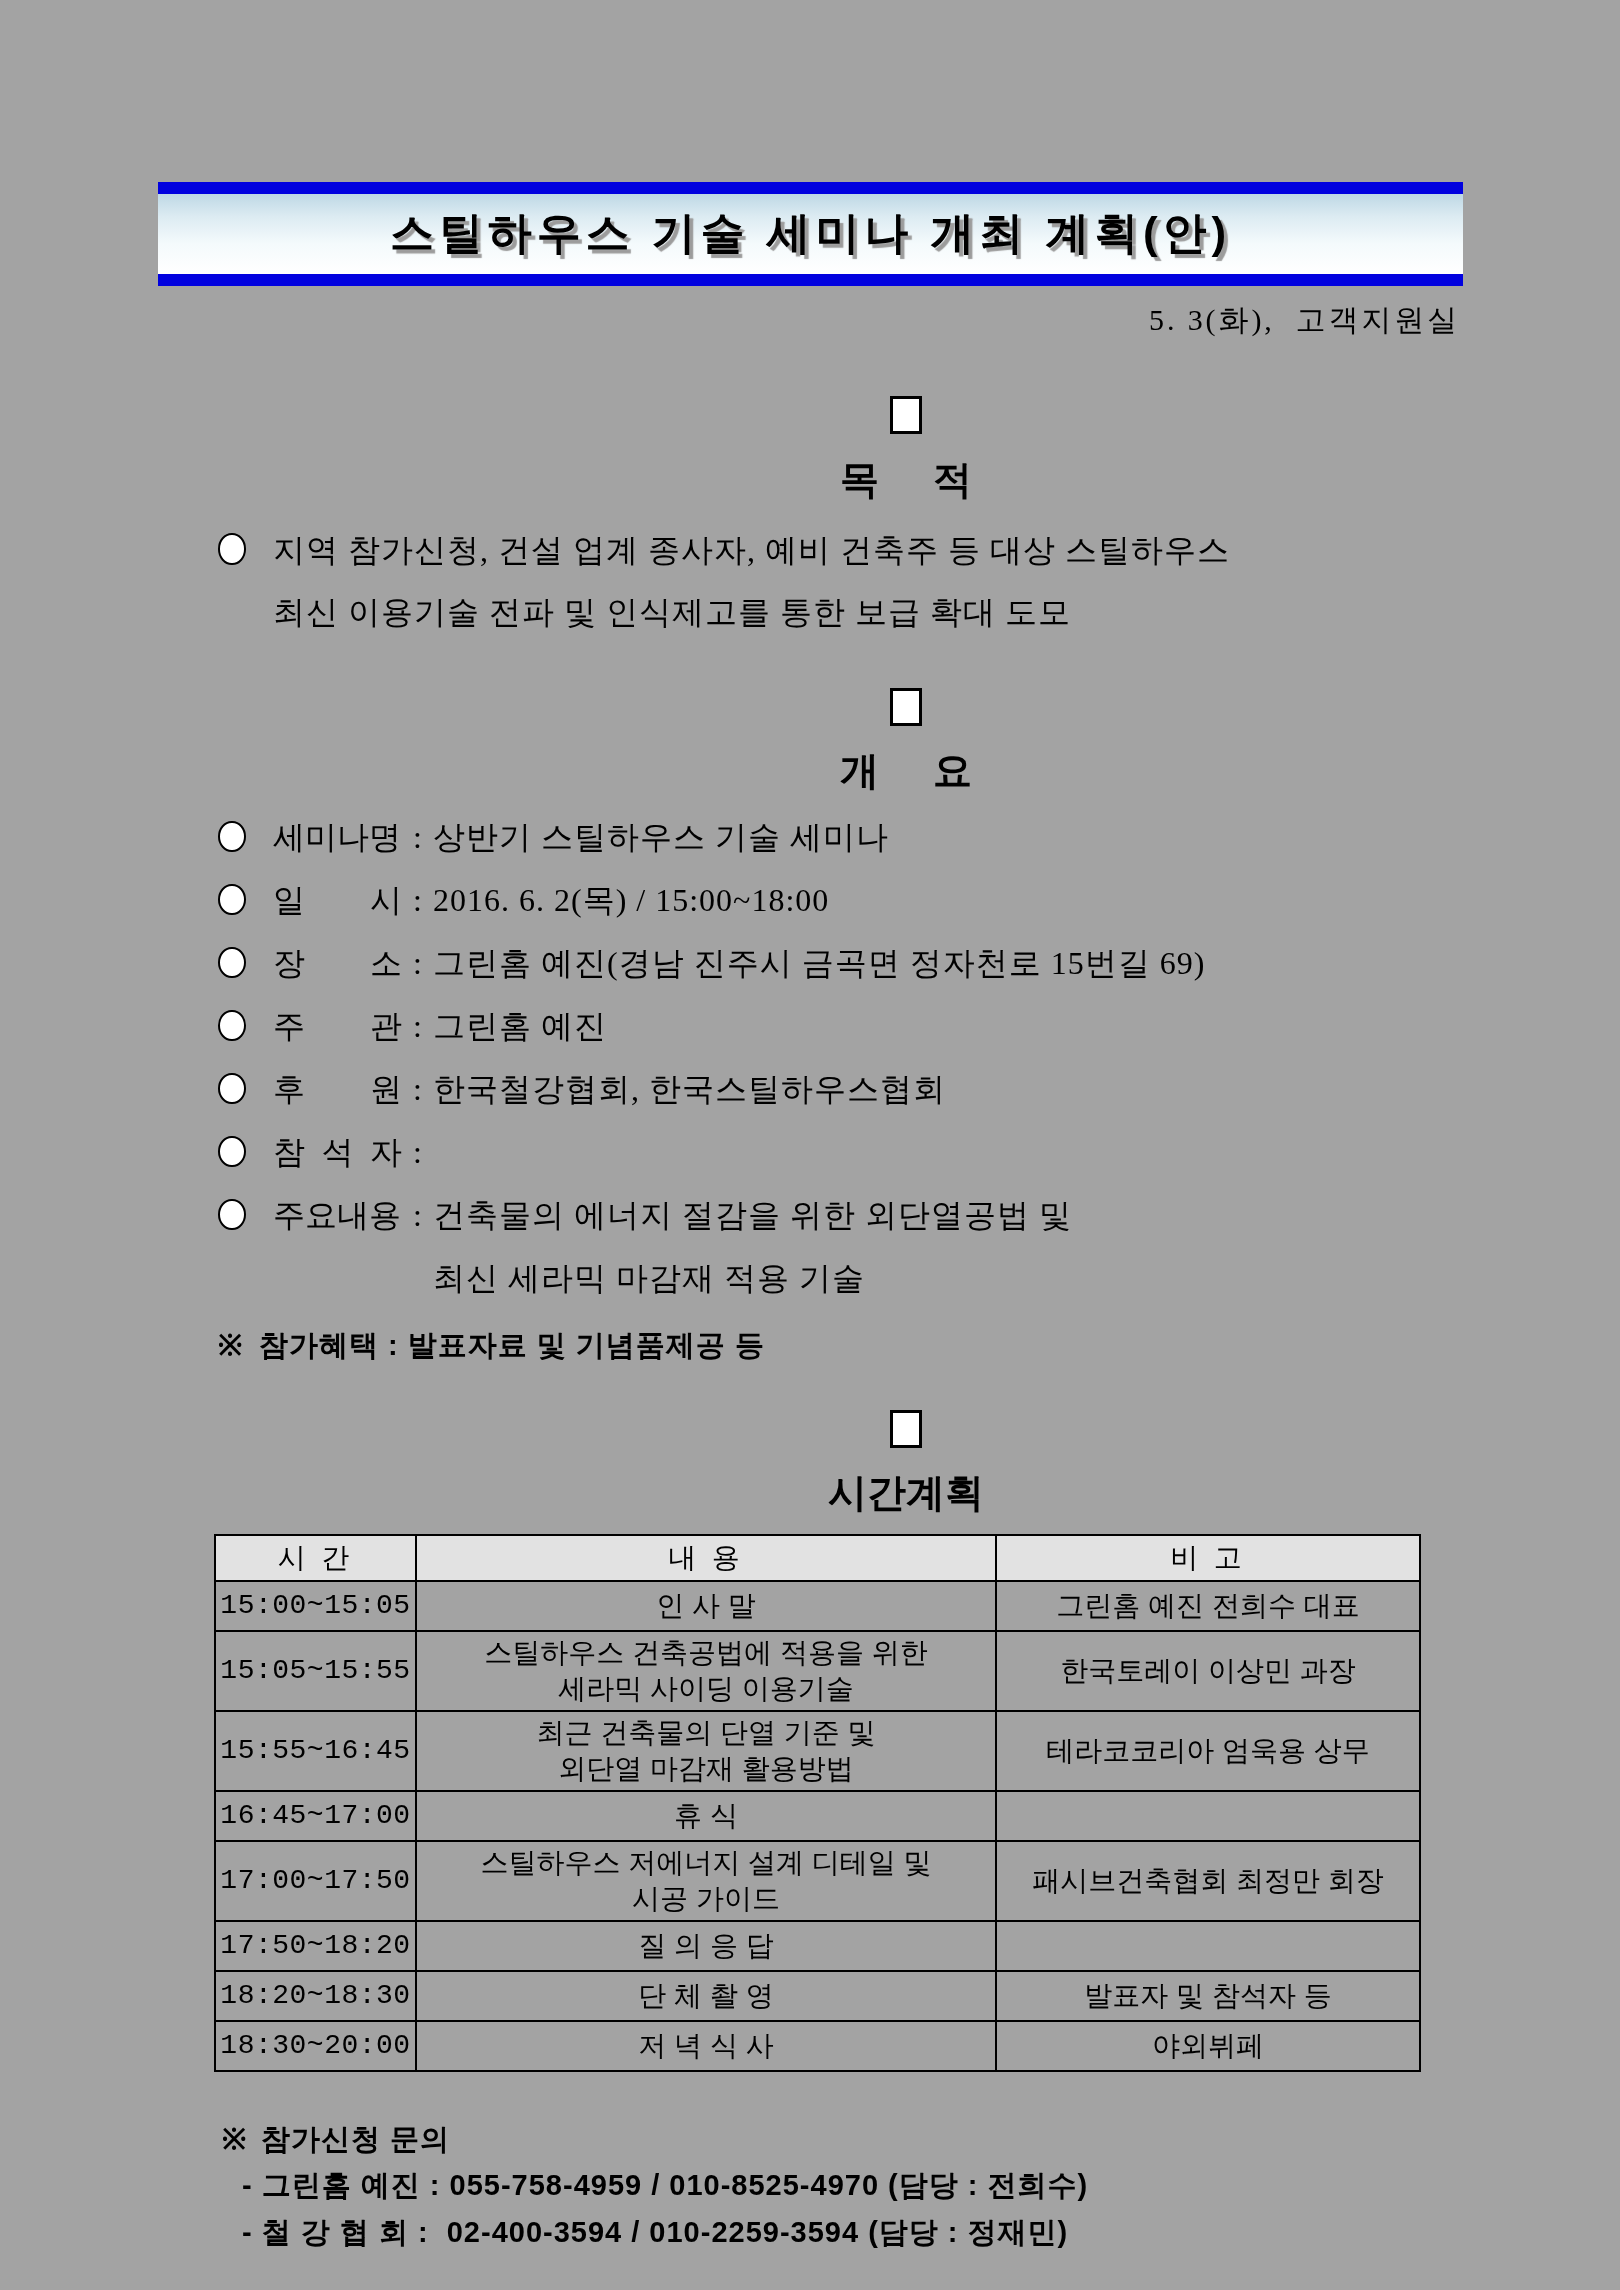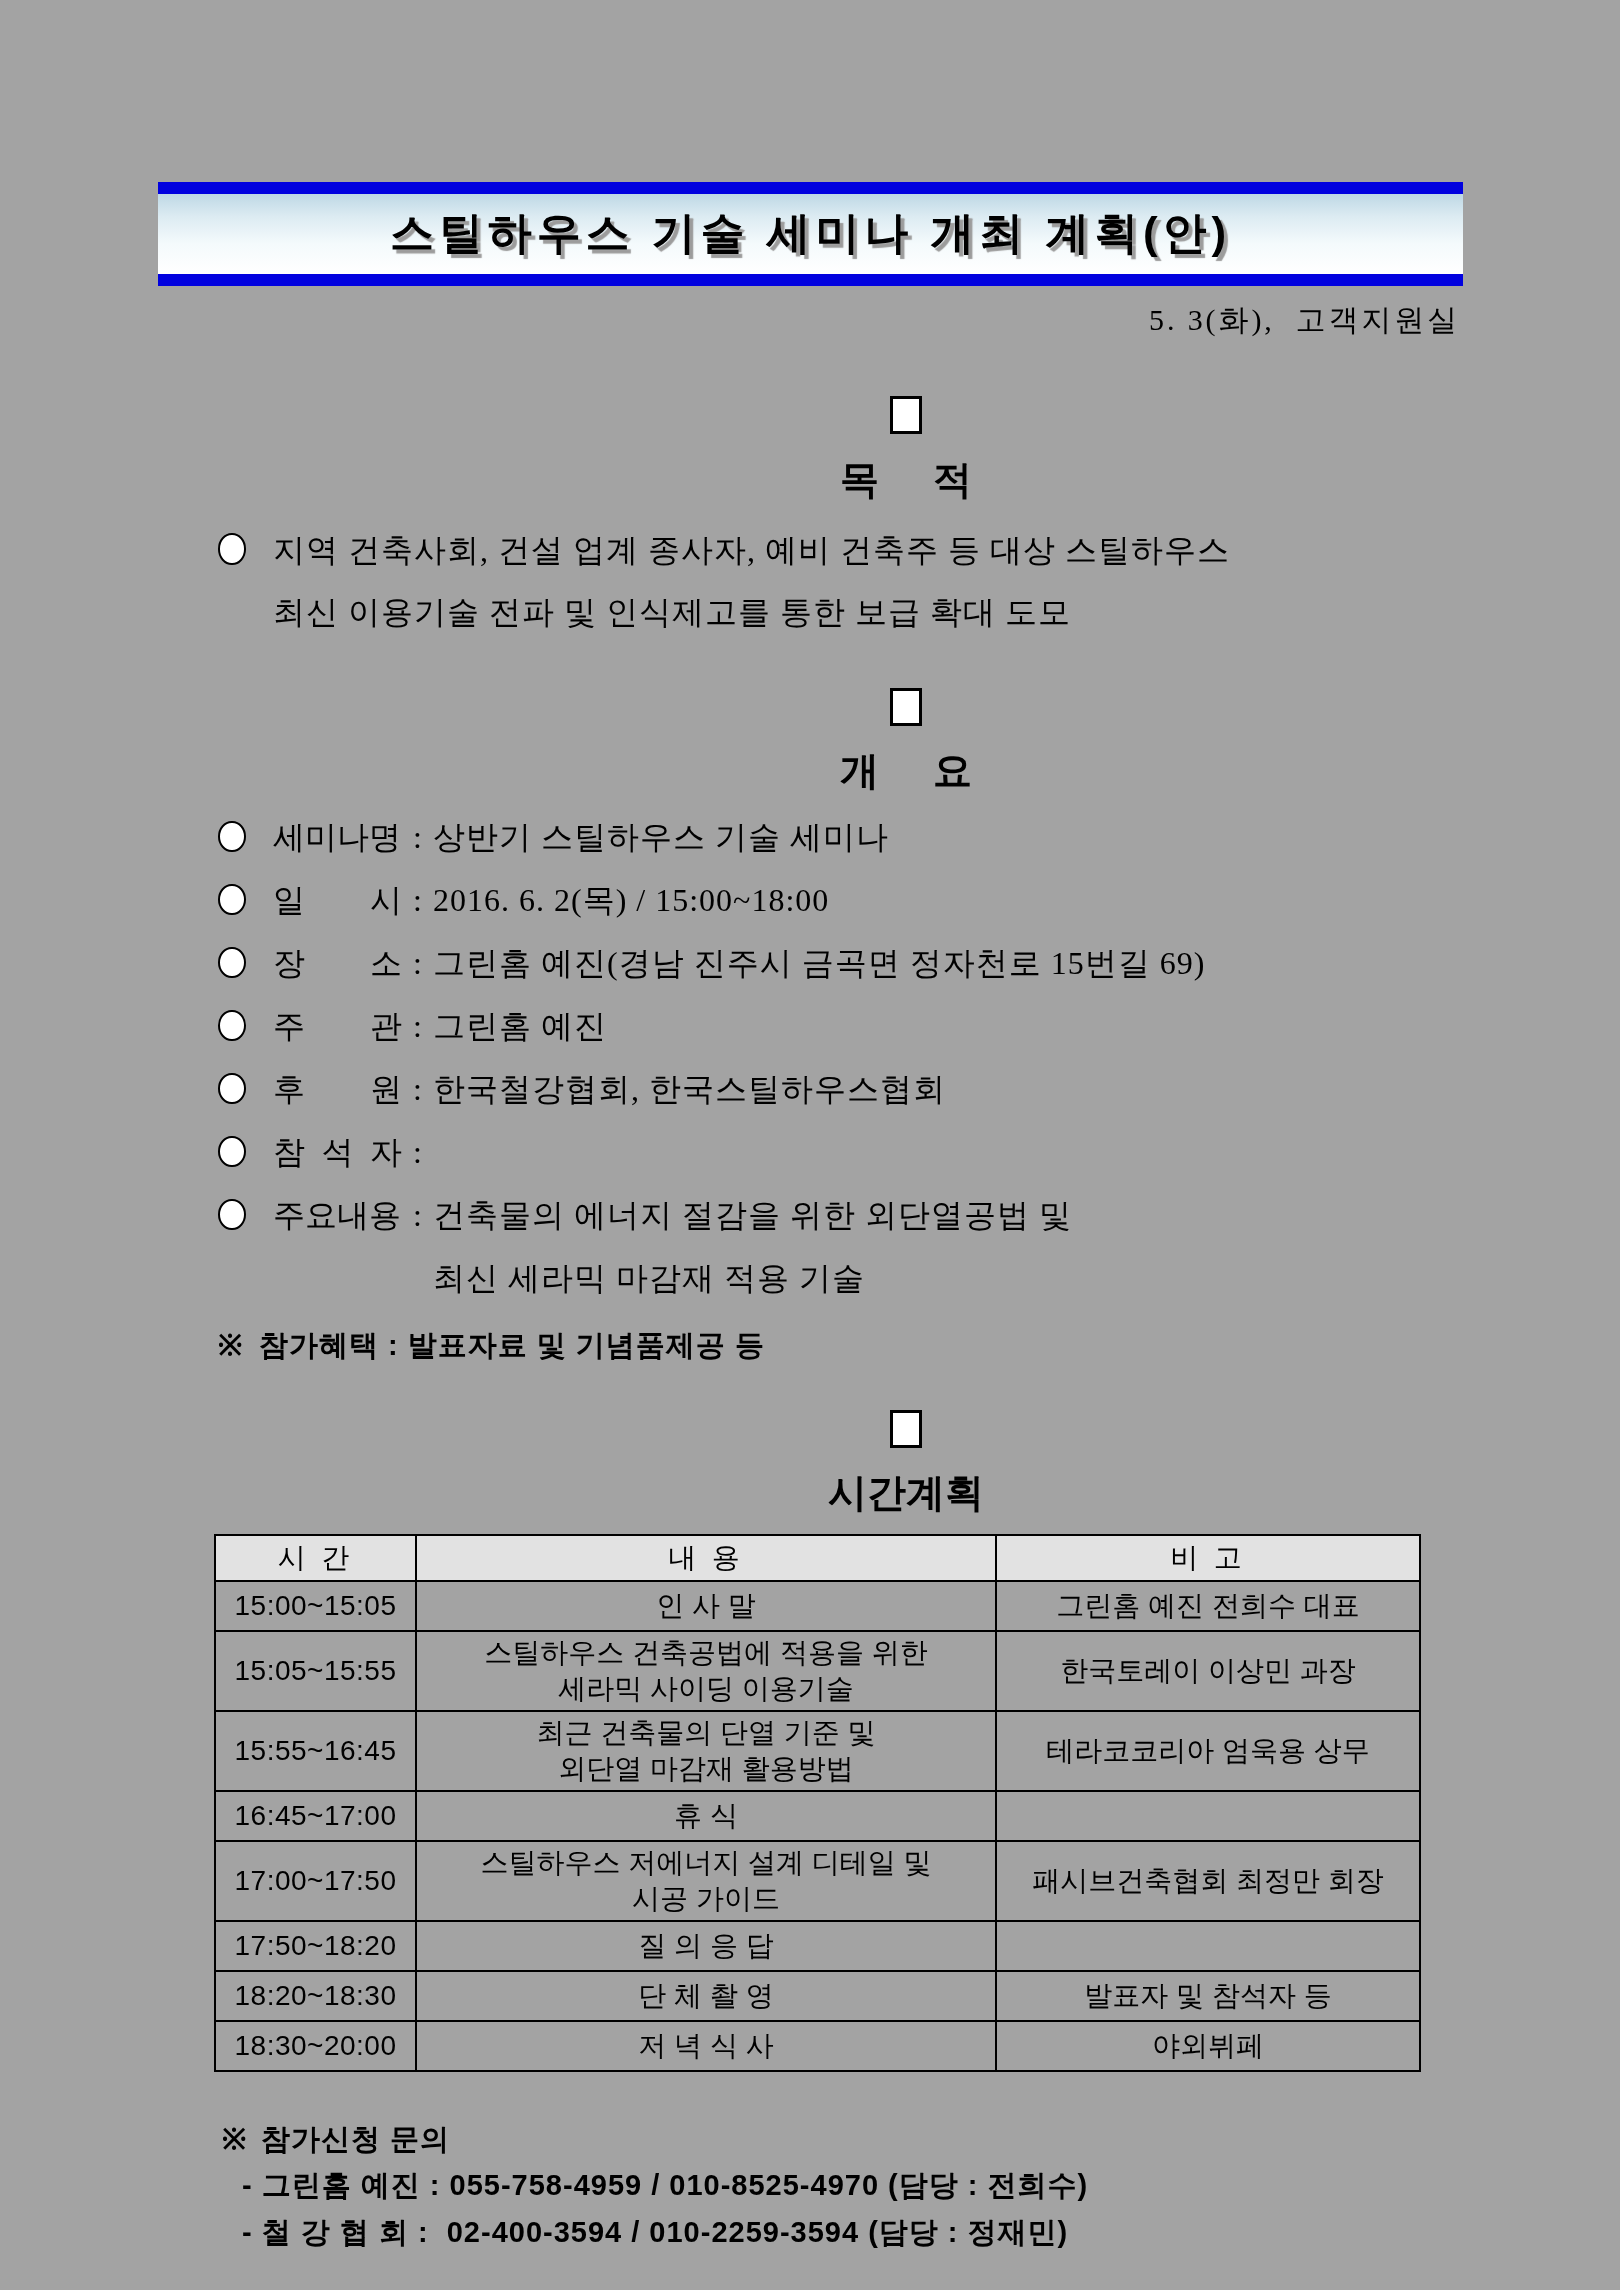--- a/index.html
+++ b/index.html
@@ -99,21 +99,21 @@
   .schedule-table th, .schedule-table td { border: 2px solid #000; padding: 0 4px; }
   .schedule-table thead th {
     background: #e2e2e2;
     height: 44px;
     font-weight: normal;
     letter-spacing: 3.9px;
   }
   tr.row-single td { height: 48px; }
   tr.row-double td { height: 78px; }
   .cell-content { white-space: pre-line; line-height: 36px; }
-  .cell-time { letter-spacing: 0.5px; }
+  .cell-time { letter-spacing: 0.5px; font-family: Liberation Mono, monospace; }
 
   
   .contact { margin: 45px 0 0 222px; font-size: 29px; font-weight: bold; }
   .contact-heading { display: flex; gap: 13.7px; line-height: 45px; letter-spacing: 1px; }
   .contact-line { margin-left: 20px; line-height: 47px; white-space: pre; letter-spacing: 1px; }
 </style>
 </head>
 <body>
 
 <div class="page">
@@ -131,21 +131,21 @@
   <section>
     <h2 class="sec-heading heading-purpose">
       <span class="sq"></span>
       <span>목     적</span>
     </h2>
     <div class="bullet-item">
       <span class="circle-col">
           <span class="circle"></span>
         </span>
       <div class="bullet-text">
-        <div>지역 건축사회, 건설 업계 종사자, 예비 건축주 등 대상 스틸하우스</div>
+        <div>지역 참가신청, 건설 업계 종사자, 예비 건축주 등 대상 스틸하우스</div>
         <div>최신 이용기술 전파 및 인식제고를 통한 보급 확대 도모</div>
       </div>
     </div>
   </section>
 
   <section>
     <h2 class="sec-heading heading-overview">
       <span class="sq"></span>
       <span>개     요</span>
     </h2>

